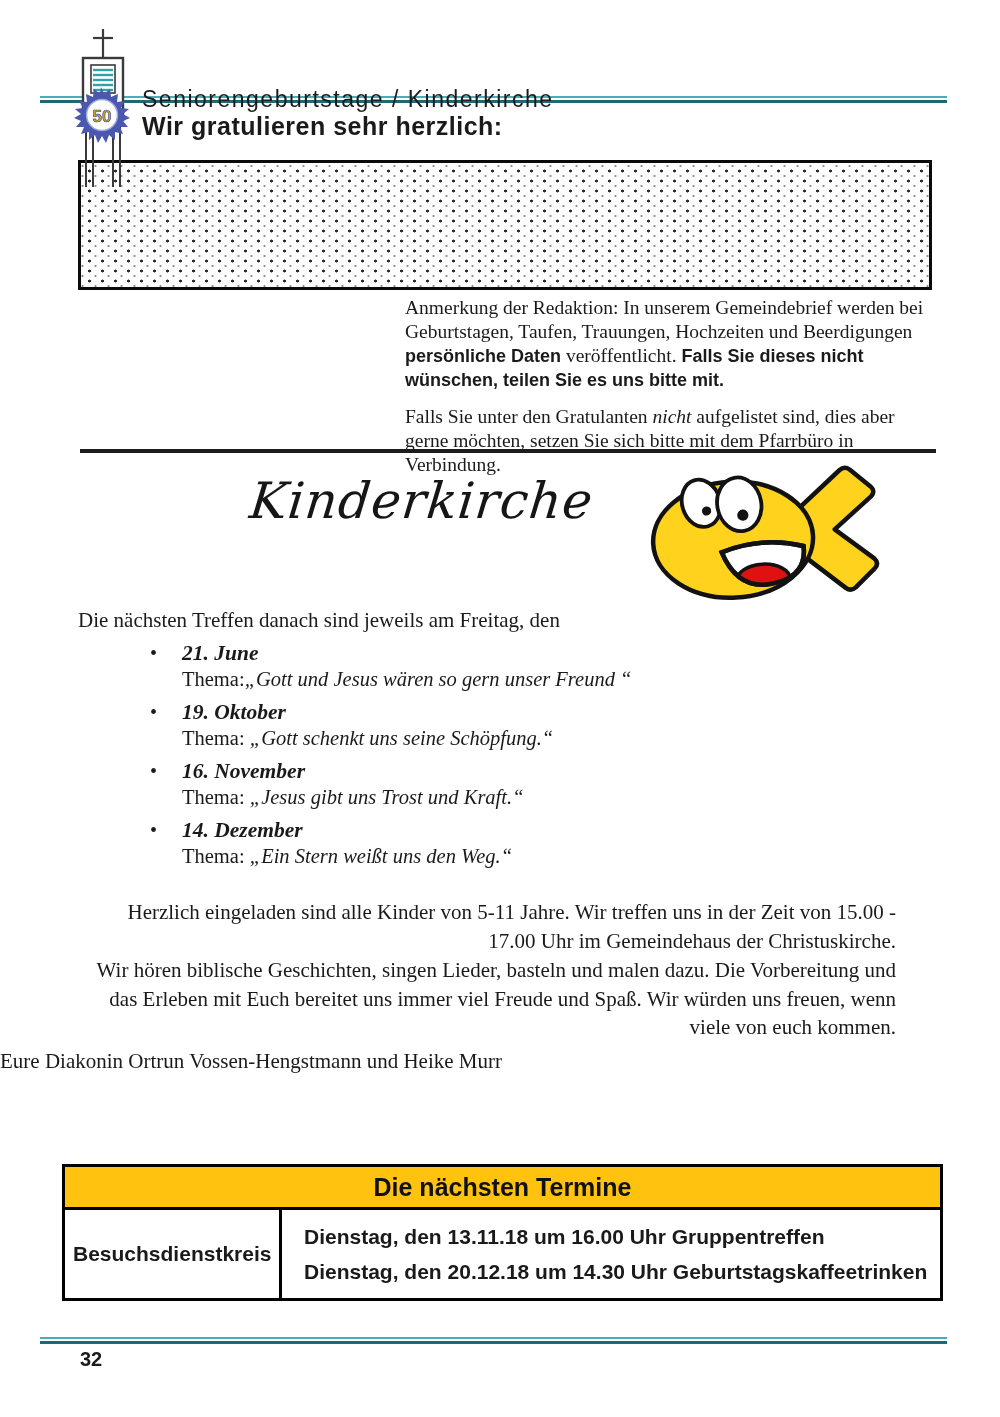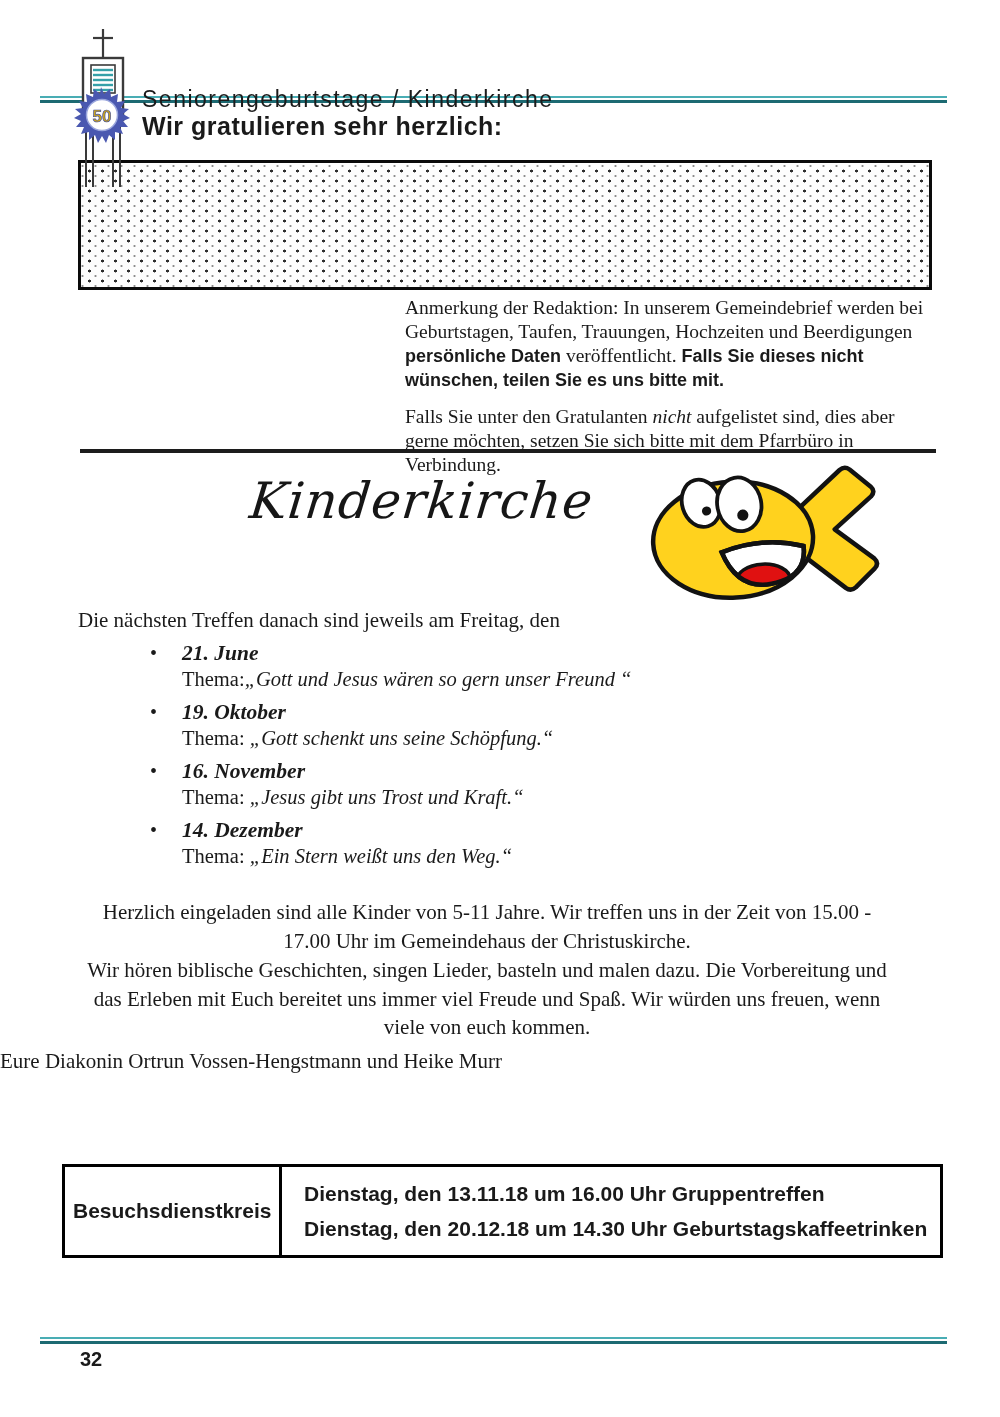--- a/index.html
+++ b/index.html
@@ -60,21 +60,21 @@
     color:#161616;
   }
   .fish{position:absolute;left:645px;top:462px;}
   .kk-intro{position:absolute;left:78px;top:608px;font-size:21px;white-space:nowrap;}
   .meetings{position:absolute;left:148px;top:640px;width:640px;}
   .meeting{position:relative;padding-left:34px;margin-bottom:7px;line-height:26px;}
   .meeting .bullet{position:absolute;left:2px;top:0px;font-size:20px;}
   .m-date{font-weight:700;font-style:italic;font-size:21.5px;}
   .m-theme{font-size:20.5px;}
   .m-theme .theme-text{font-style:italic;}
-  .kk-p{position:absolute;left:78px;width:818px;font-size:21px;line-height:28.5px;text-align:center;}
+  .kk-p{position:absolute;left:78px;width:818px;font-size:21px;line-height:28.5px;text-align:right;}
   .kk-p1{top:898px;}
   .kk-p2{top:956px;}
   .signature{position:absolute;left:0;top:1049px;width:1000px;text-align:left;font-size:21px;}
   
   .termine{
     position:absolute;left:62px;top:1164px;width:875px;
     border:3px solid #000;
     font-family:"Liberation Sans", sans-serif;
   }
   .termine-header{
@@ -199,20 +199,21 @@
       <div class="m-date">14. Dezember</div>
       <div class="m-theme"><span>Thema:</span> <span class="theme-text">„Ein Stern weißt uns den Weg.“</span></div>
     </div>
   </div>
 
   <div class="kk-p kk-p1">Herzlich eingeladen sind alle Kinder von 5-11 Jahre. Wir treffen uns in der Zeit von 15.00 - 17.00 Uhr im Gemeindehaus der Christuskirche.</div>
   <div class="kk-p kk-p2">Wir hören biblische Geschichten, singen Lieder, basteln und malen dazu. Die Vorbereitung und das Erleben mit Euch bereitet uns immer viel Freude und Spaß. Wir würden uns freuen, wenn viele von euch kommen.</div>
   <div class="signature">Eure Diakonin Ortrun Vossen-Hengstmann und Heike Murr</div>
 
   <div class="termine">
+    <div class="termine-header">Die nächsten Termine</div>
     <div class="termine-row">
       <div class="termine-cell-left">Besuchsdienstkreis</div>
       <div class="termine-cell-right">
         <div>Dienstag, den 13.11.18 um 16.00 Uhr Gruppentreffen</div>
         <div>Dienstag, den 20.12.18 um 14.30 Uhr Geburtstagskaffeetrinken</div>
       </div>
     </div>
   </div>
 
   <div class="rule rule-bottom">

